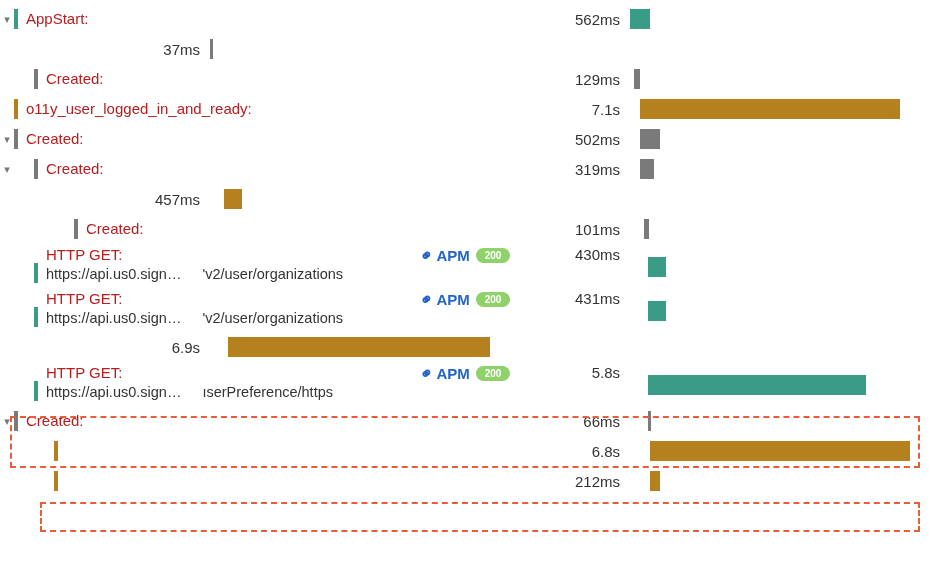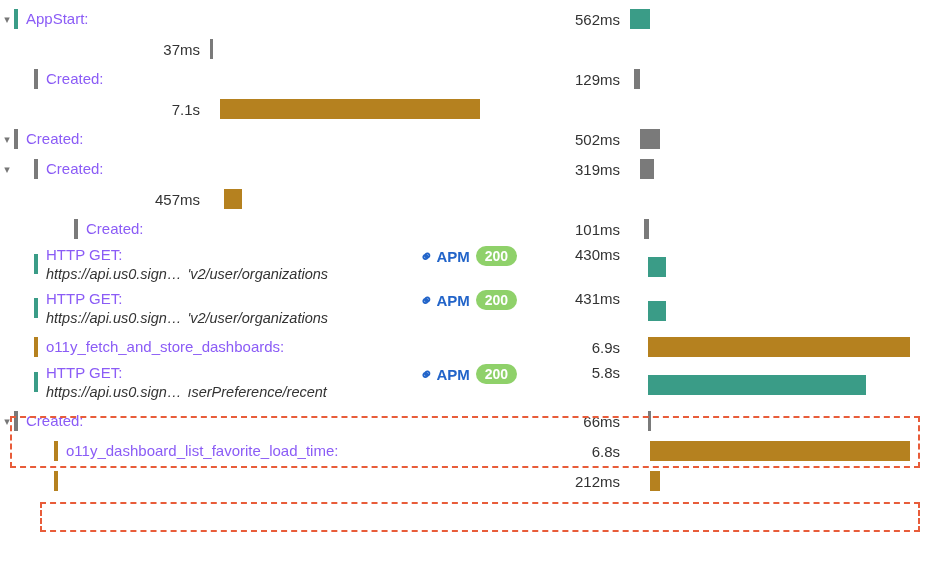--- a/index.html
+++ b/index.html
@@ -24,21 +24,21 @@
       align-items: flex-start;
       padding-top: 2px;
     }
     .left {
       display: flex;
       align-items: center;
       flex: 0 0 420px;
       min-width: 0;
     }
     .row.tall .left {
-      align-items: center;
+      align-items: flex-end;
     }
     .chevron {
       width: 14px;
       text-align: center;
       color: #777;
       font-size: 11px;
       cursor: pointer;
       user-select: none;
       flex-shrink: 0;
     }
@@ -52,31 +52,30 @@
     .tick.teal { background: #3a9c87; }
     .tick.amber { background: #b5811f; }
     .tick.gray { background: #7a7a7a; }
     .label-block {
       display: flex;
       flex-direction: column;
       line-height: 1.25;
       min-width: 0;
     }
     .label {
-      color: #8b5cf6;
+      color: #b91c1c;
       white-space: nowrap;
       overflow: hidden;
       text-overflow: ellipsis;
     }
     .sublabel {
       display: flex;
-      gap: 6px;
+      gap: 21px;
       color: #333;
       font-size: 14.5px;
-      font-style: italic;
     }
     .apm-col {
       flex: 0 0 120px;
       display: flex;
       align-items: center;
       gap: 6px;
     }
     .apm-link {
       color: #2264c9;
       font-weight: 600;
@@ -90,21 +89,21 @@
       transform: rotate(-40deg);
       font-size: 16px;
       font-weight: 700;
     }
     .badge {
       background: #8fd16a;
       color: #fff;
       font-weight: 700;
       border-radius: 10px;
       padding: 2px 9px;
-      font-size: 14px;
+      font-size: 10px;
     }
     .dur-col {
       flex: 0 0 90px;
       text-align: right;
       padding-right: 10px;
       color: #333;
       font-size: 15px;
     }
     .bar-col {
       flex: 1;
@@ -163,20 +162,28 @@
           <span class="label">Created:</span>
         </div>
       </div>
       <div class="apm-col"></div>
       <div class="dur-col">129ms</div>
       <div class="bar-col">
         <div class="bar gray" style="left: 4px; width: 6px;"></div>
       </div>
     </div>
     <div class="row">
+      <div class="left">
+        <span class="chevron"></span>
+        <span class="spacer" style="width: 0px;"></span>
+        <span class="tick amber"></span>
+        <div class="label-block">
+          <span class="label">o11y_user_logged_in_and_ready:</span>
+        </div>
+      </div>
       <div class="apm-col"></div>
       <div class="dur-col">7.1s</div>
       <div class="bar-col">
         <div class="bar amber" style="left: 10px; width: 260px;"></div>
       </div>
     </div>
     <div class="row">
       <div class="left">
         <span class="chevron">▾</span>
         <span class="spacer" style="width: 0px;"></span>
@@ -272,44 +279,36 @@
           <span>APM</span>
         </span>
         <span class="badge">200</span>
       </div>
       <div class="dur-col">431ms</div>
       <div class="bar-col">
         <div class="bar teal" style="left: 18px; width: 18px;"></div>
       </div>
     </div>
     <div class="row">
-      <div class="left">
-        <span class="chevron"></span>
-        <span class="spacer" style="width: 20px;"></span>
-        <span class="tick amber"></span>
-        <div class="label-block">
-          <span class="label">o11y_fetch_and_store_dashboards:</span>
-        </div>
-      </div>
       <div class="apm-col"></div>
       <div class="dur-col">6.9s</div>
       <div class="bar-col">
         <div class="bar amber" style="left: 18px; width: 262px;"></div>
       </div>
     </div>
     <div class="row tall">
       <div class="left">
         <span class="chevron"></span>
         <span class="spacer" style="width: 20px;"></span>
         <span class="tick teal"></span>
         <div class="label-block">
           <span class="label">HTTP GET:</span>
           <div class="sublabel">
             <span>https://api.us0.sign…</span>
-            <span>ıserPreference/recent</span>
+            <span>ıserPreference/https</span>
           </div>
         </div>
       </div>
       <div class="apm-col">
         <span class="apm-link">
           <span class="link-icon">⚭</span>
           <span>APM</span>
         </span>
         <span class="badge">200</span>
       </div>
@@ -331,23 +330,20 @@
       <div class="dur-col">66ms</div>
       <div class="bar-col">
         <div class="bar gray tiny" style="left: 18px; width: 3px;"></div>
       </div>
     </div>
     <div class="row">
       <div class="left">
         <span class="chevron"></span>
         <span class="spacer" style="width: 40px;"></span>
         <span class="tick amber"></span>
-        <div class="label-block">
-          <span class="label">o11y_dashboard_list_favorite_load_time:</span>
-        </div>
       </div>
       <div class="apm-col"></div>
       <div class="dur-col">6.8s</div>
       <div class="bar-col">
         <div class="bar amber" style="left: 20px; width: 260px;"></div>
       </div>
     </div>
     <div class="row">
       <div class="left">
         <span class="chevron"></span>

